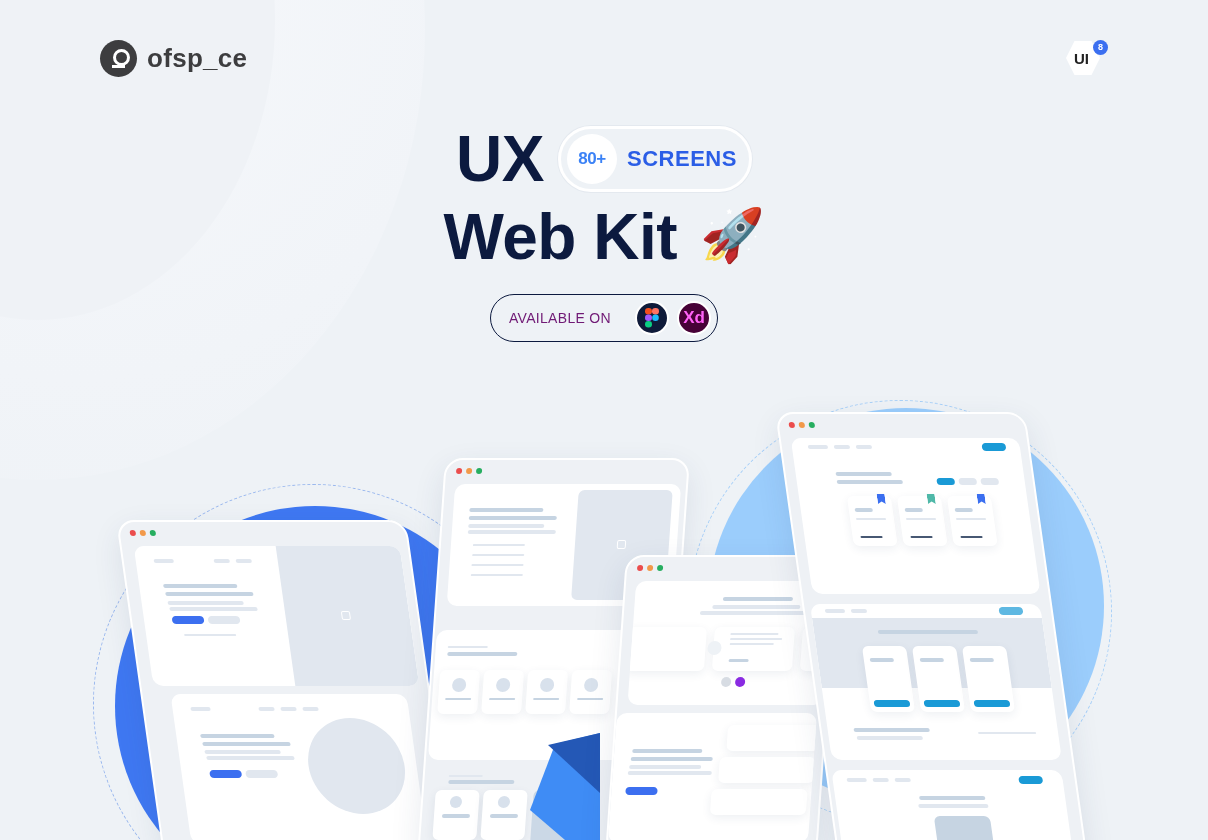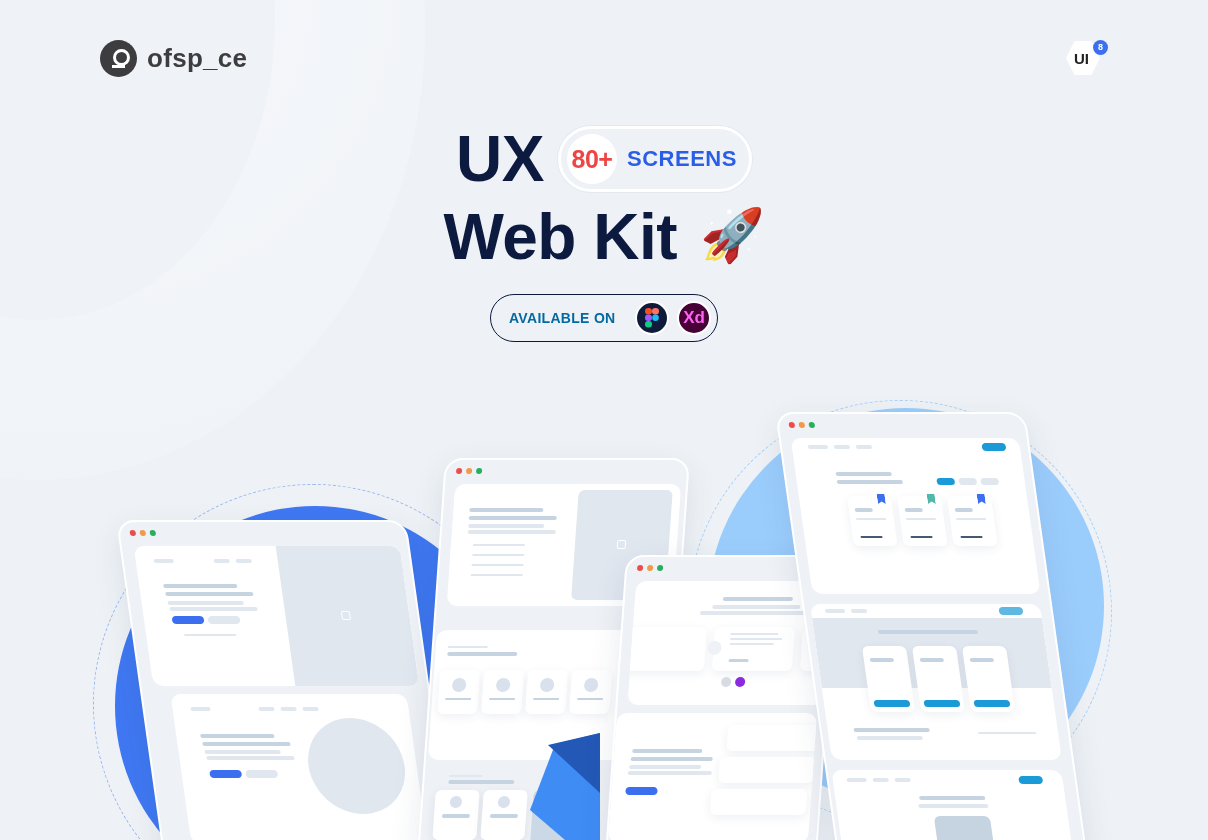--- a/index.html
+++ b/index.html
@@ -27,26 +27,26 @@
   .ui8-hex { position: absolute; left: 0; top: 0; width: 34px; height: 36px; background: #ffffff;
     clip-path: polygon(25% 3%, 75% 3%, 100% 50%, 75% 97%, 25% 97%, 0% 50%); }
   .ui8-text { position: absolute; left: 8px; top: 10px; font-size: 15px; font-weight: bold; color: #222; }
   .ui8-badge { position: absolute; left: 27px; top: 0; width: 15px; height: 15px; border-radius: 50%; background: #3b6ff0; color: #fff; font-size: 9px; font-weight: bold; text-align: center; line-height: 15px; }
 
   
   .title { position: absolute; left: 0; width: 1208px; text-align: center; color: #0c1a3f; font-weight: bold; font-size: 64px; letter-spacing: -0.5px; }
   .title.l1 { top: 122px; display: flex; justify-content: center; align-items: center; gap: 14px; }
   .title.l2 { top: 200px; }
   .pill { display: inline-flex; align-items: center; gap: 10px; height: 66px; padding: 0 12px 0 6px; border-radius: 33px; border: 3px solid #ffffff; background: #eef2f6; box-shadow: 0 0 0 1px #e4e9ef; }
-  .pill-num { width: 50px; height: 50px; border-radius: 50%; background: #fff; color: #ef4444; font-size: 25px; font-weight: bold; display: flex; align-items: center; justify-content: center; }
+  .pill-num { width: 50px; height: 50px; border-radius: 50%; background: #fff; color: #3b82f6; font-size: 17px; font-weight: bold; display: flex; align-items: center; justify-content: center; }
   .pill-text { color: #2b5ee6; font-size: 22px; font-weight: bold; letter-spacing: 0.5px; }
   .rocket { font-size: 52px; display: inline-block; vertical-align: 6px; margin-left: 6px; }
 
   .avail { position: absolute; left: 490px; top: 294px; width: 228px; height: 48px; border: 1.5px solid #0c1a3f; border-radius: 24px; display: flex; align-items: center; padding-left: 18px; }
-  .avail-text { font-size: 14px; font-weight: bold; color: #0369a1; letter-spacing: 0.3px; }
+  .avail-text { font-size: 14px; font-weight: normal; color: #701a75; letter-spacing: 0.3px; }
   .avail-icon { position: absolute; top: 6px; width: 34px; height: 34px; border-radius: 50%; border: 2px solid #fff; display: flex; align-items: center; justify-content: center; }
   .avail-icon.figma { left: 144px; background: #0f1b3a; }
   .avail-icon.xd { left: 186px; background: #470137; color: #ff61f6; font-size: 17px; font-weight: bold; }
 
   
   .circle-blue { position: absolute; border-radius: 50%; }
   .dashed { position: absolute; border-radius: 50%; border: 1.5px dashed #9ab8ee; }
   .frame { position: absolute; background: #eef1f5; border-radius: 18px; border: 2px solid #ffffff; box-shadow: 0 10px 30px rgba(40,60,100,0.10); overflow: hidden; }
   .dots { position: absolute; left: 10px; top: 8px; display: flex; gap: 4px; }
   .dot { width: 6px; height: 6px; border-radius: 50%; }

